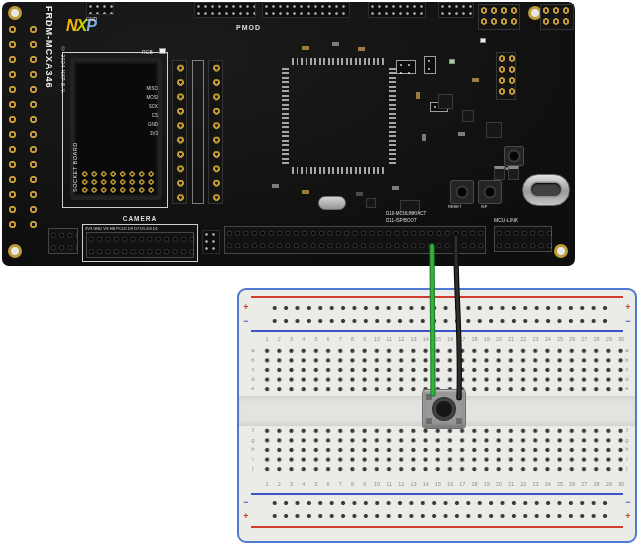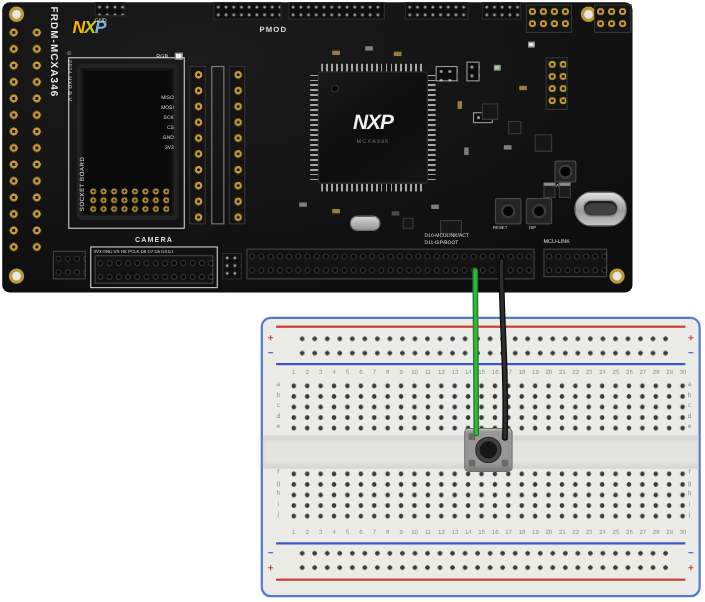--- a/index.html
+++ b/index.html
@@ -152,25 +152,20 @@
     <div class="goldheader" style="left:538px;top:2px;width:34px;height:26px;"></div>
 
     <div class="pcbtext" style="left:140px;top:47px;font-size:5px;">RGB</div>
     <div class="led" style="left:157px;top:46px;width:7px;height:6px;background:#f3f3f3;"></div>
 
     <div id="chip" style="left:280px;top:56px;width:114px;height:116px;">
       <div class="pins-t"></div>
       <div class="pins-b"></div>
       <div class="pins-l"></div>
       <div class="pins-r"></div>
-      <div id="chip-body">
-        <div id="chip-pin1"></div>
-        <div id="chip-logo">NXP</div>
-        <div id="chip-part">MCXA346</div>
-      </div>
     </div>
 
     <div id="crystal" style="left:316px;top:194px;width:28px;height:14px;"></div>
     <div class="pv" style="left:300px;top:44px;width:7px;height:4px;background:#9c7b3f;"></div>
     <div class="pv" style="left:330px;top:40px;width:7px;height:4px;background:#7d7d7d;"></div>
     <div class="pv" style="left:356px;top:45px;width:7px;height:4px;background:#9c7b3f;"></div>
     <div class="pv" style="left:270px;top:182px;width:7px;height:4px;background:#7d7d7d;"></div>
     <div class="pv" style="left:300px;top:188px;width:7px;height:4px;background:#9c7b3f;"></div>
     <div class="pv" style="left:354px;top:190px;width:7px;height:4px;background:#4a4a4a;"></div>
     <div class="pv" style="left:390px;top:184px;width:7px;height:4px;background:#7d7d7d;"></div>

